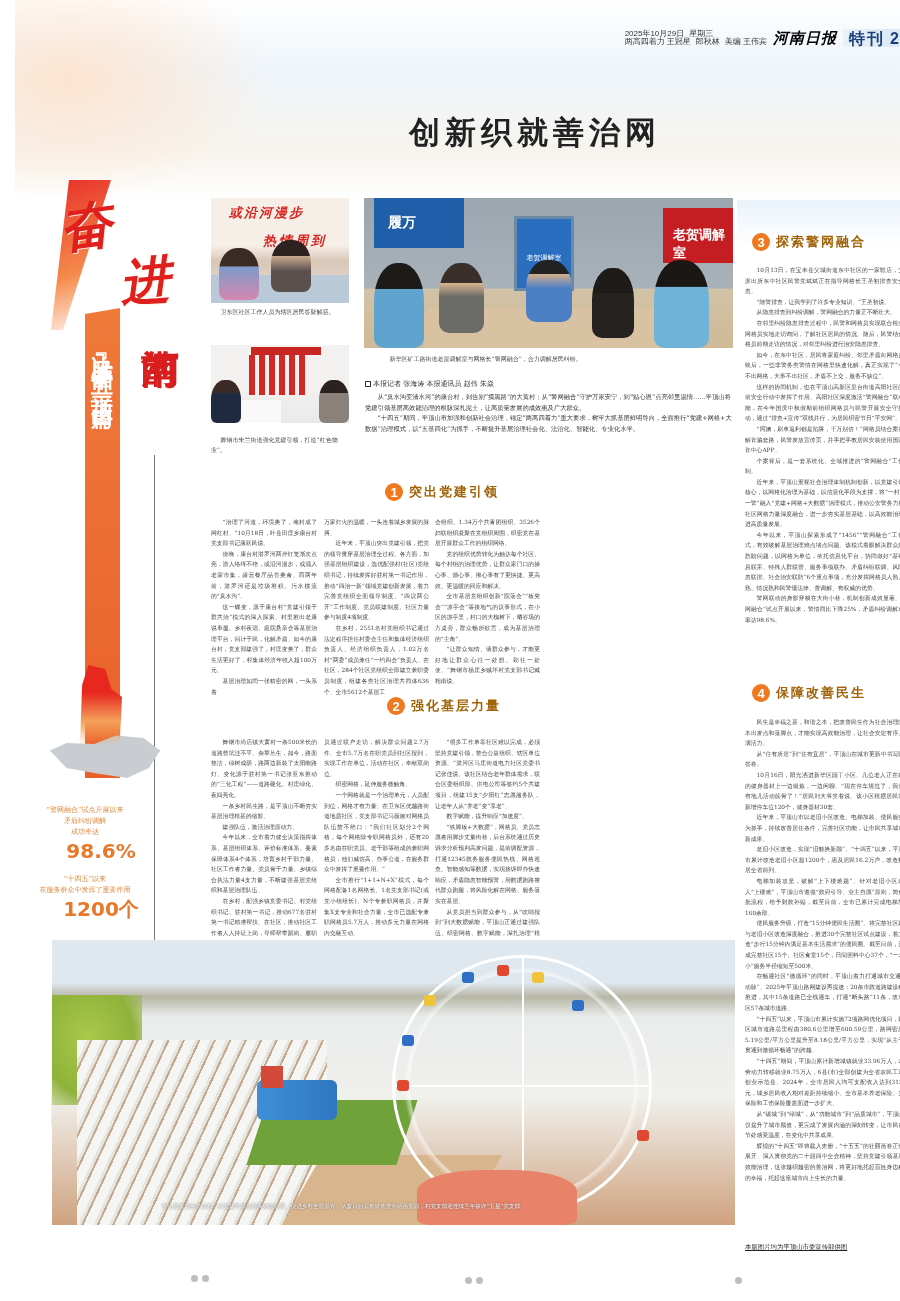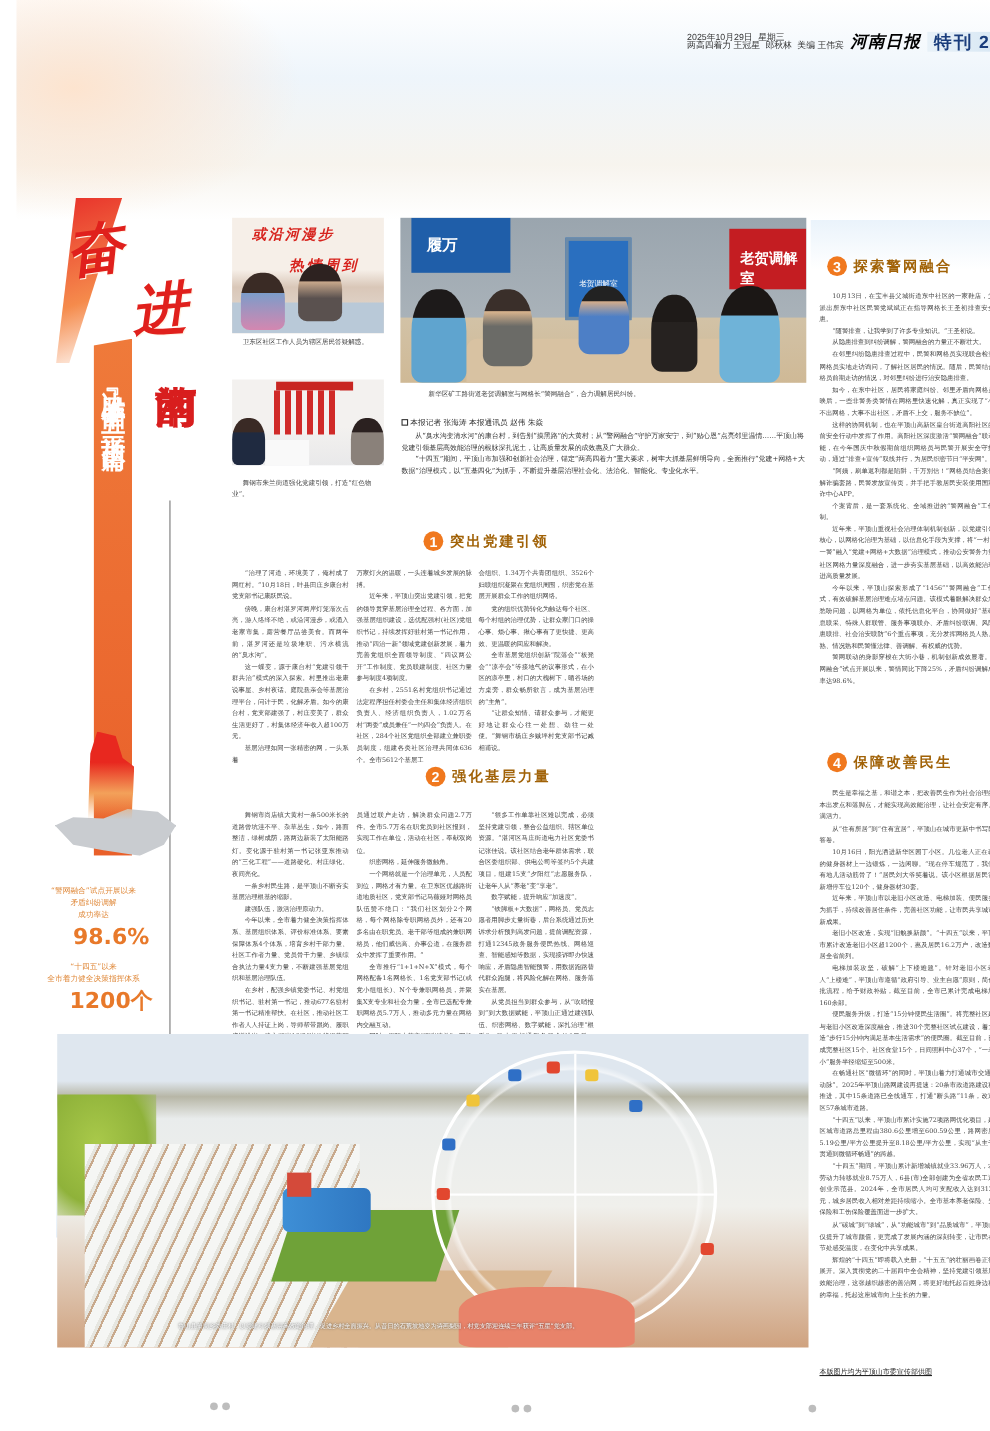--- a/index.html
+++ b/index.html
@@ -165,20 +165,21 @@
         <span>美编 王伟宾</span>
       </div>
     </div>
     <span class="mh-logo">河南日报</span>
     <div class="mh-tag">
       <span class="t">特刊</span>
       <span class="n">2</span>
     </div>
   </div>
 
+  <h1 class="page-title">创新织就善治网</h1>
 
   <div class="left-col">
     <div class="swoosh"></div>
     <span class="big-char bc1">奋</span>
     <span class="big-char bc2">进</span>
     <div class="orange-banner">
       <span>决胜『十四五』·平顶山篇</span>
     </div>
     <div class="vtitle">的河南</div>
     <div class="vline"></div>
@@ -188,21 +189,21 @@
       <div class="map-peak"></div>
     </div>
 
     <div class="stats">
       <div class="s-line">“警网融合”试点开展以来</div>
       <div class="s-line">矛盾纠纷调解</div>
       <div class="s-line">成功率达</div>
       <div class="s-big">98.6%</div>
       <div class="gap"></div>
       <div class="s-line">“十四五”以来</div>
-      <div class="s-line">全市着力健全决策指挥体系</div>
+      <div class="s-line">在服务群众中发挥了重要作用</div>
       <div class="s-big">1200个</div>
     </div>
     <div class="left-fade"></div>
   </div>
 
   <div class="photo p1">
     <span class="sign1">或沿河漫步</span>
     <span class="sign2">热情周到</span>
     <div class="desk"></div>
     <div class="person-a"></div>

